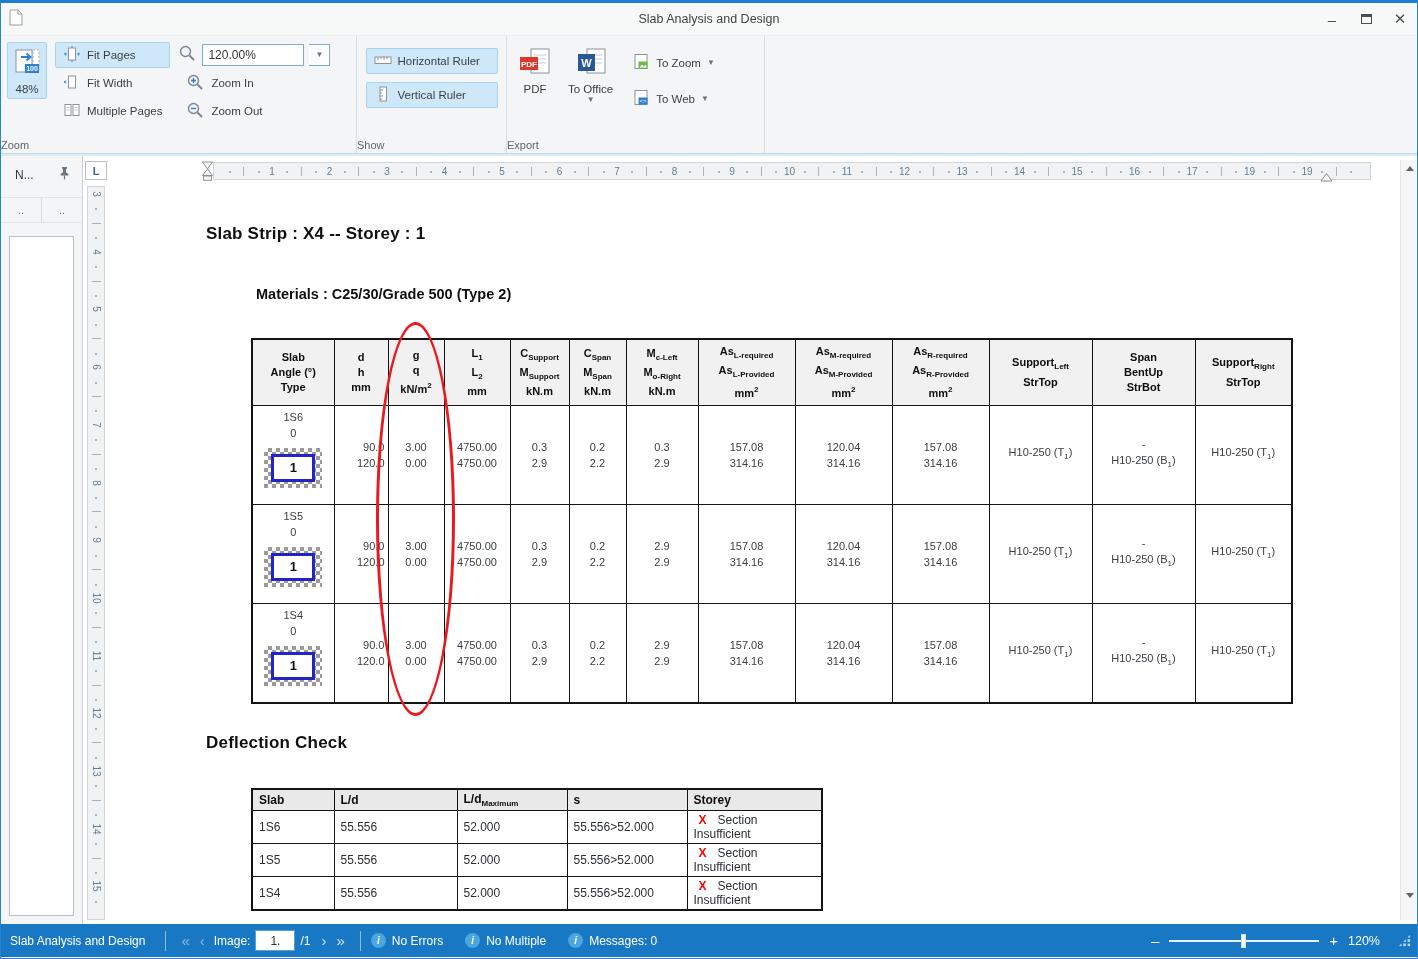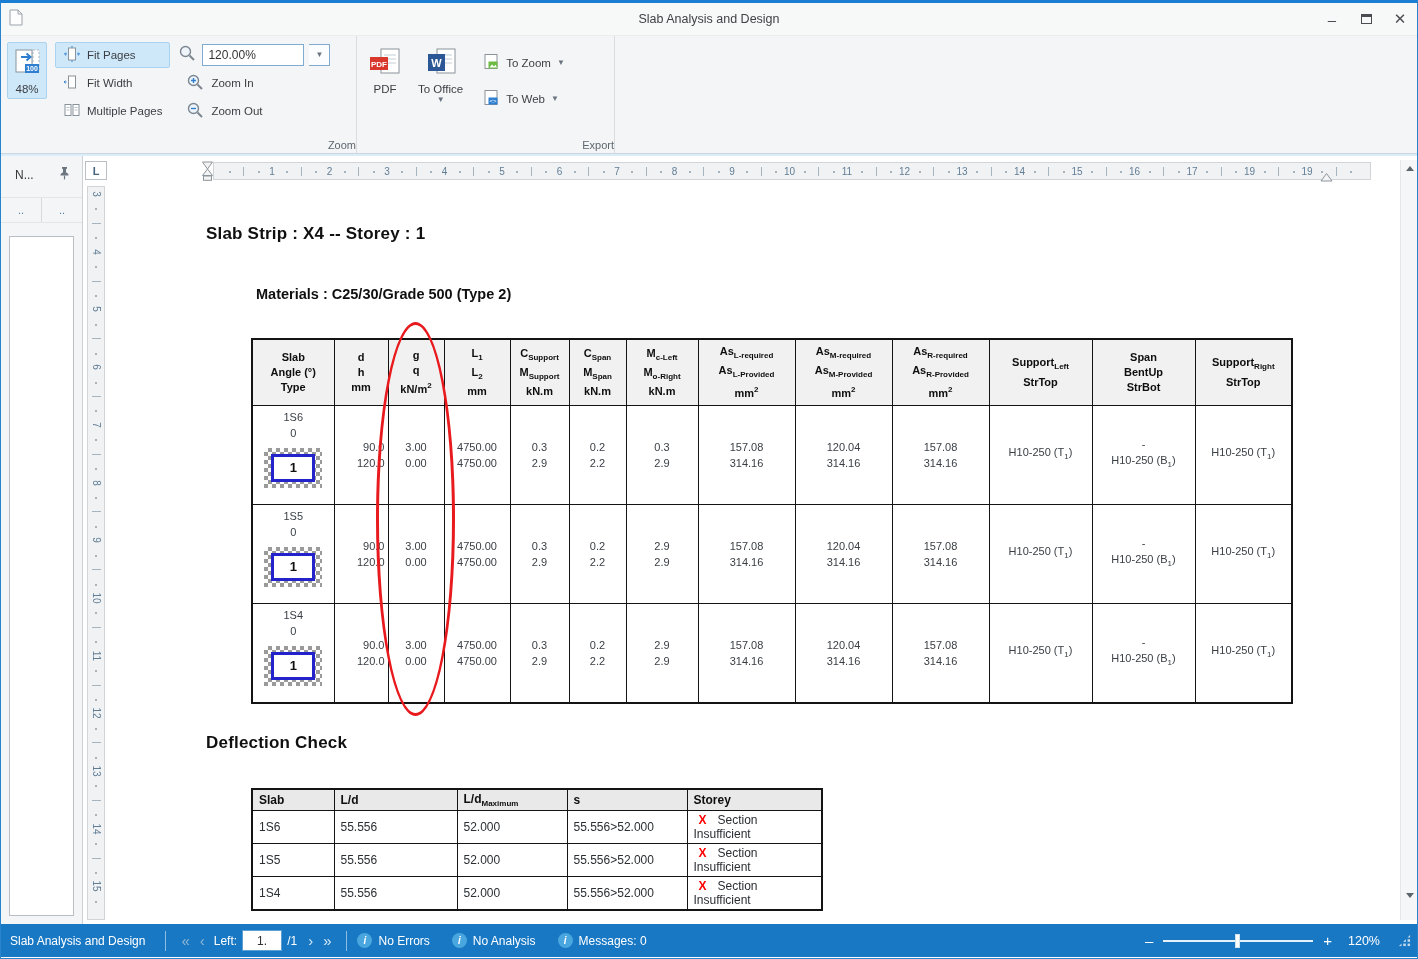--- a/index.html
+++ b/index.html
@@ -11,21 +11,21 @@
   .titlebar .docicon{margin-left:8px}
   .titlebar .title{position:absolute;left:50%;transform:translateX(-50%);font-size:12.5px;color:#3f4347}
   .wincontrols{margin-left:auto;display:flex;align-items:center;height:100%}
   .winbtn{width:34px;height:100%;display:flex;align-items:center;justify-content:center;color:#4a4e52;font-size:15px;background:none;border:none;cursor:default}
   .maxglyph{width:11px;height:10px;border:1.5px solid #4a4e52;border-top:3px solid #4a4e52}
 
   
   .ribbon{height:118px;background:#f4f5f6;display:flex;align-items:stretch;border-bottom:1px solid #ccd6de}
   .ribbon-underline{height:2px;background:#dcedfa}
   .rgroup{position:relative;border-right:1px solid #dadde0;padding:6px 6px 18px;display:flex;align-items:flex-start}
-  .glabel{position:absolute;bottom:2px;left:0;right:0;text-align:right;font-size:11px;color:#5d6770}
+  .glabel{position:absolute;bottom:2px;left:0;right:0;text-align:left;font-size:11px;color:#5d6770}
   .bigbtn{display:flex;flex-direction:column;align-items:center;gap:3px;font-size:11.5px;color:#3b3f44;padding:5px 4px 3px;border:1px solid transparent;border-radius:2px;background:none;cursor:default}
   .bigbtn.sel{background:#cfe8f9;border-color:#a9d3ef}
   .smallbtn{display:flex;align-items:center;gap:6px;font-size:11.5px;color:#3b3f44;padding:2px 7px;border:1px solid transparent;border-radius:2px;height:26px;background:none;white-space:nowrap;cursor:default}
   .smallbtn.sel{background:#cfe8f9;border-color:#a9d3ef}
   .rcol{display:flex;flex-direction:column;gap:2px}
   .zoomrow{display:flex;gap:8px;align-items:flex-start}
   .combo{display:flex;align-items:center;gap:5px;height:26px}
   .combo input{width:102px;height:22px;border:1px solid #7fabd1;padding:0 5px;font-size:12px;color:#333;font-family:"Liberation Sans",sans-serif}
   .dropbtn{width:21px;height:22px;border:1px solid #7fabd1;border-left:none;display:flex;align-items:center;justify-content:center;background:#fcfdfe;cursor:default}
   .caret{font-size:8px;color:#6a7480;line-height:1}
@@ -96,21 +96,21 @@
   .sb-arrow{font-size:15px;line-height:1;padding:0 5px;cursor:default}
   .sb-arrow.dis{color:#93b8d4}
   .sb-arrow.en{color:#d6eaf8}
   .sb-page-input{width:40px;height:21px;border:1px solid #5c9fd4;background:#fff;color:#333;text-align:center;font-size:12px;margin:0 5px;font-family:"Liberation Sans",sans-serif}
   .sb-info{display:flex;align-items:center;gap:6px;margin-right:22px;white-space:nowrap}
   .info-i{width:15px;height:15px;border-radius:50%;background:#4aa6de;color:#fff;font-weight:bold;font-size:10px;display:flex;align-items:center;justify-content:center;font-style:italic}
   .sb-right{margin-left:auto;display:flex;align-items:center;gap:10px;padding-right:6px}
   .slider{position:relative;width:150px;height:14px;display:flex;align-items:center}
   .slider .track{width:100%;height:2px;background:#e6f1fa}
   .slider .thumb{position:absolute;left:48%;top:0;width:5px;height:14px;background:#fff;border:1px solid #cfe2f0;cursor:default}
-  .sb-zoom{font-size:12.5px;margin-left:6px}
+  .sb-zoom{font-size:12.5px;margin-left:0}
   .grip{width:13px;height:13px;background-image:radial-gradient(#bcd6ea 1.3px,transparent 1.4px);background-size:4.3px 4.3px;background-position:bottom right;clip-path:polygon(100% 0,100% 100%,0 100%);margin-left:8px}
 </style>
 </head>
 <body>
 
 <div class="window">
 
   <div class="titlebar">
     <span class="docicon">
       <svg width="14" height="17" viewBox="0 0 14 17">
@@ -196,20 +196,39 @@
                   <line x1="11.5" y1="11.5" x2="16" y2="16" stroke="#7b8691" stroke-width="2"></line>
                   <path d="M5 7.5 h5" stroke="#2f7fd0" stroke-width="1.4"></path>
                 </svg></span>
             <span>Zoom Out</span>
           </button>
         </div>
       </div>
       <div class="glabel">Zoom</div>
     </div>
 
+    <div class="rgroup" style="width:150px;justify-content:center">
+      <div class="rcol" style="gap:8px;margin-top:6px">
+        <button class="smallbtn sel" style="width:132px">
+          <span><svg width="18" height="14" viewBox="0 0 18 14">
+                <rect x="1" y="4" width="16" height="6.5" fill="#fff" stroke="#8a939b"></rect>
+                <path d="M4 4 v3 M7 4 v2 M10 4 v3 M13 4 v2" stroke="#8a939b"></path>
+              </svg></span>
+          <span>Horizontal Ruler</span>
+        </button>
+        <button class="smallbtn sel" style="width:132px">
+          <span><svg width="18" height="16" viewBox="0 0 18 16">
+                <rect x="6" y="1" width="6.5" height="14" fill="#fff" stroke="#8a939b"></rect>
+                <path d="M6 4 h3 M6 7 h2 M6 10 h3 M6 13 h2" stroke="#8a939b"></path>
+              </svg></span>
+          <span>Vertical Ruler</span>
+        </button>
+      </div>
+      <div class="glabel">Show</div>
+    </div>
 
     <div class="rgroup" style="width:258px">
       <div style="display:flex;gap:6px">
         <button class="bigbtn">
           <span>
             <svg width="34" height="30" viewBox="0 0 34 30">
                 <rect x="13" y="1" width="18" height="24" fill="#fff" stroke="#8a939b"></rect>
                 <line x1="16" y1="7" x2="28" y2="7" stroke="#c3cdd5"></line>
                 <line x1="16" y1="11" x2="28" y2="11" stroke="#c3cdd5"></line>
                 <line x1="16" y1="15" x2="28" y2="15" stroke="#c3cdd5"></line>
@@ -671,33 +690,33 @@
           <span class="tri-down"></span>
         </span>
     </div>
   </div>
 
   <div class="statusbar">
     <span class="sb-label">Slab Analysis and Design</span>
     <span class="sb-sep"></span>
     <span class="sb-arrow dis">«</span>
     <span class="sb-arrow dis">‹</span>
-    <span style="margin-left:4px">Left:</span>
+    <span style="margin-left:4px">Image:</span>
     <input class="sb-page-input" value="1." style="">
     <span>/1</span>
     <span class="sb-arrow en" style="margin-left:6px">›</span>
     <span class="sb-arrow en">»</span>
     <span class="sb-sep"></span>
     <span class="sb-info">
         <span class="info-i">i</span>
         <span>No Errors</span>
       </span>
     <span class="sb-info">
         <span class="info-i">i</span>
-        <span>No Analysis</span>
+        <span>No Multiple</span>
       </span>
     <span class="sb-info">
         <span class="info-i">i</span>
         <span>Messages: 0</span>
       </span>
     <span class="sb-right">
       <span style="font-size:15px">–</span>
       <span class="slider">
           <span class="track"></span>
           <span class="thumb"></span>

